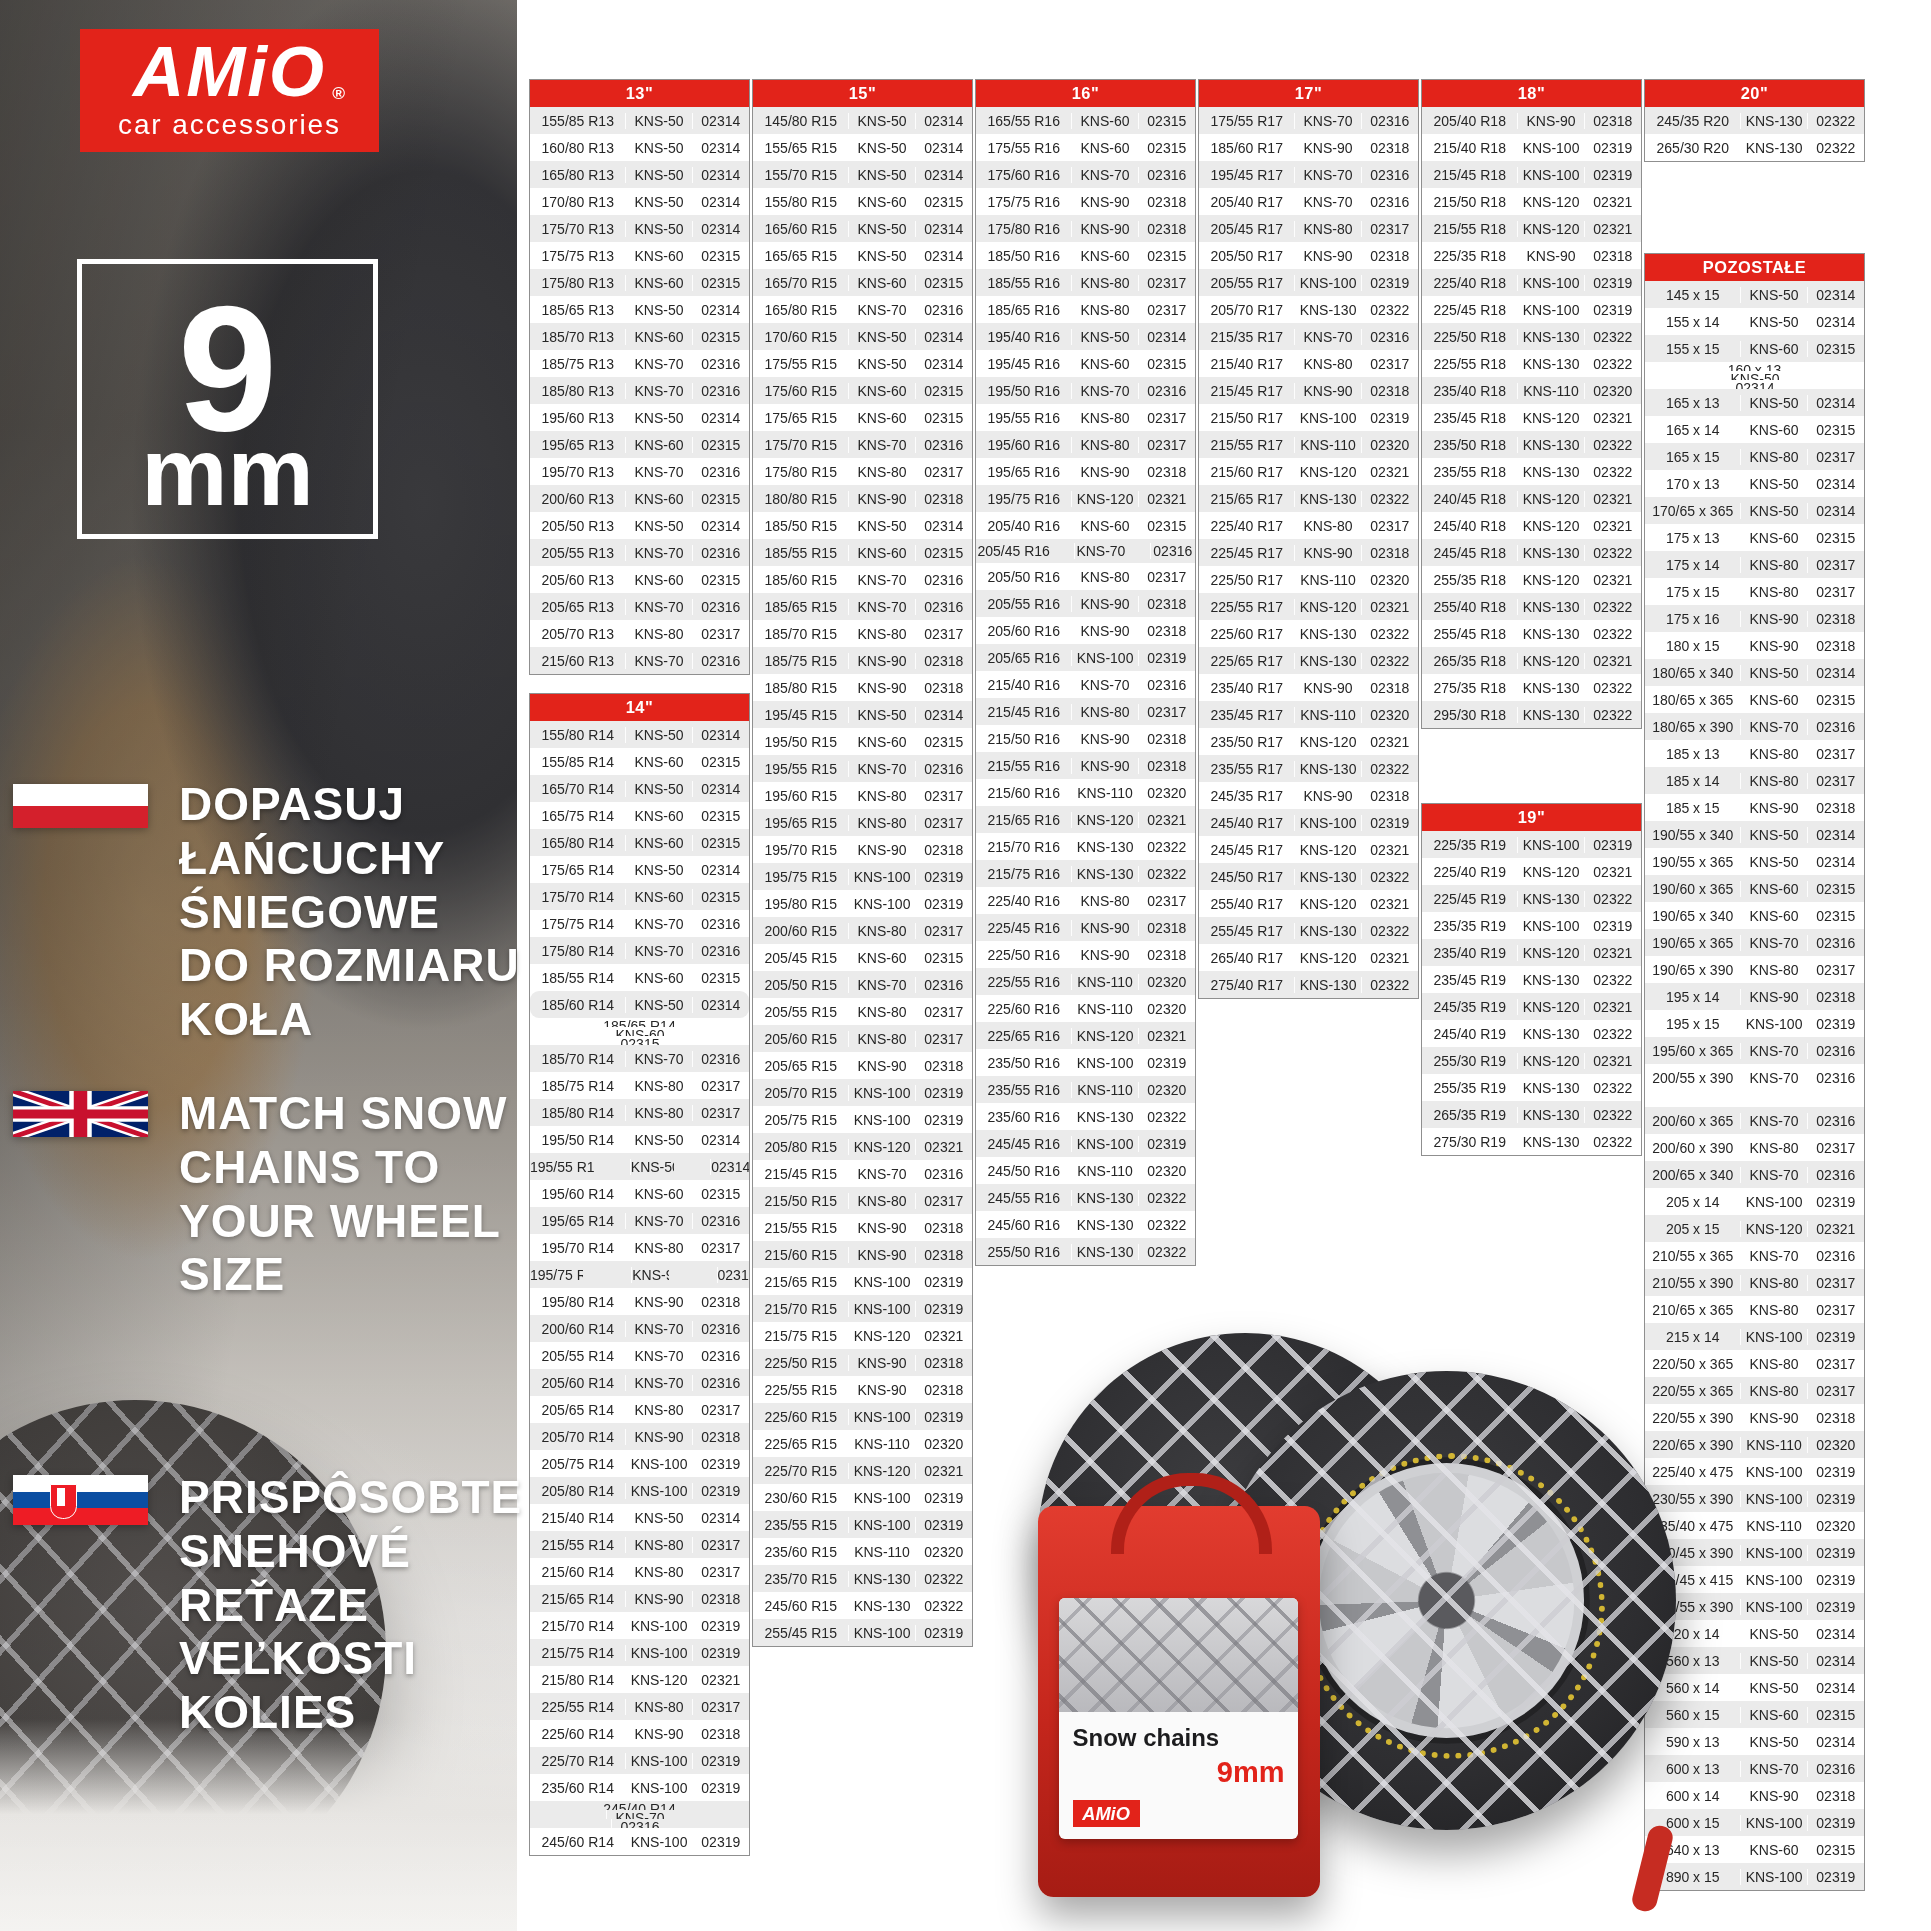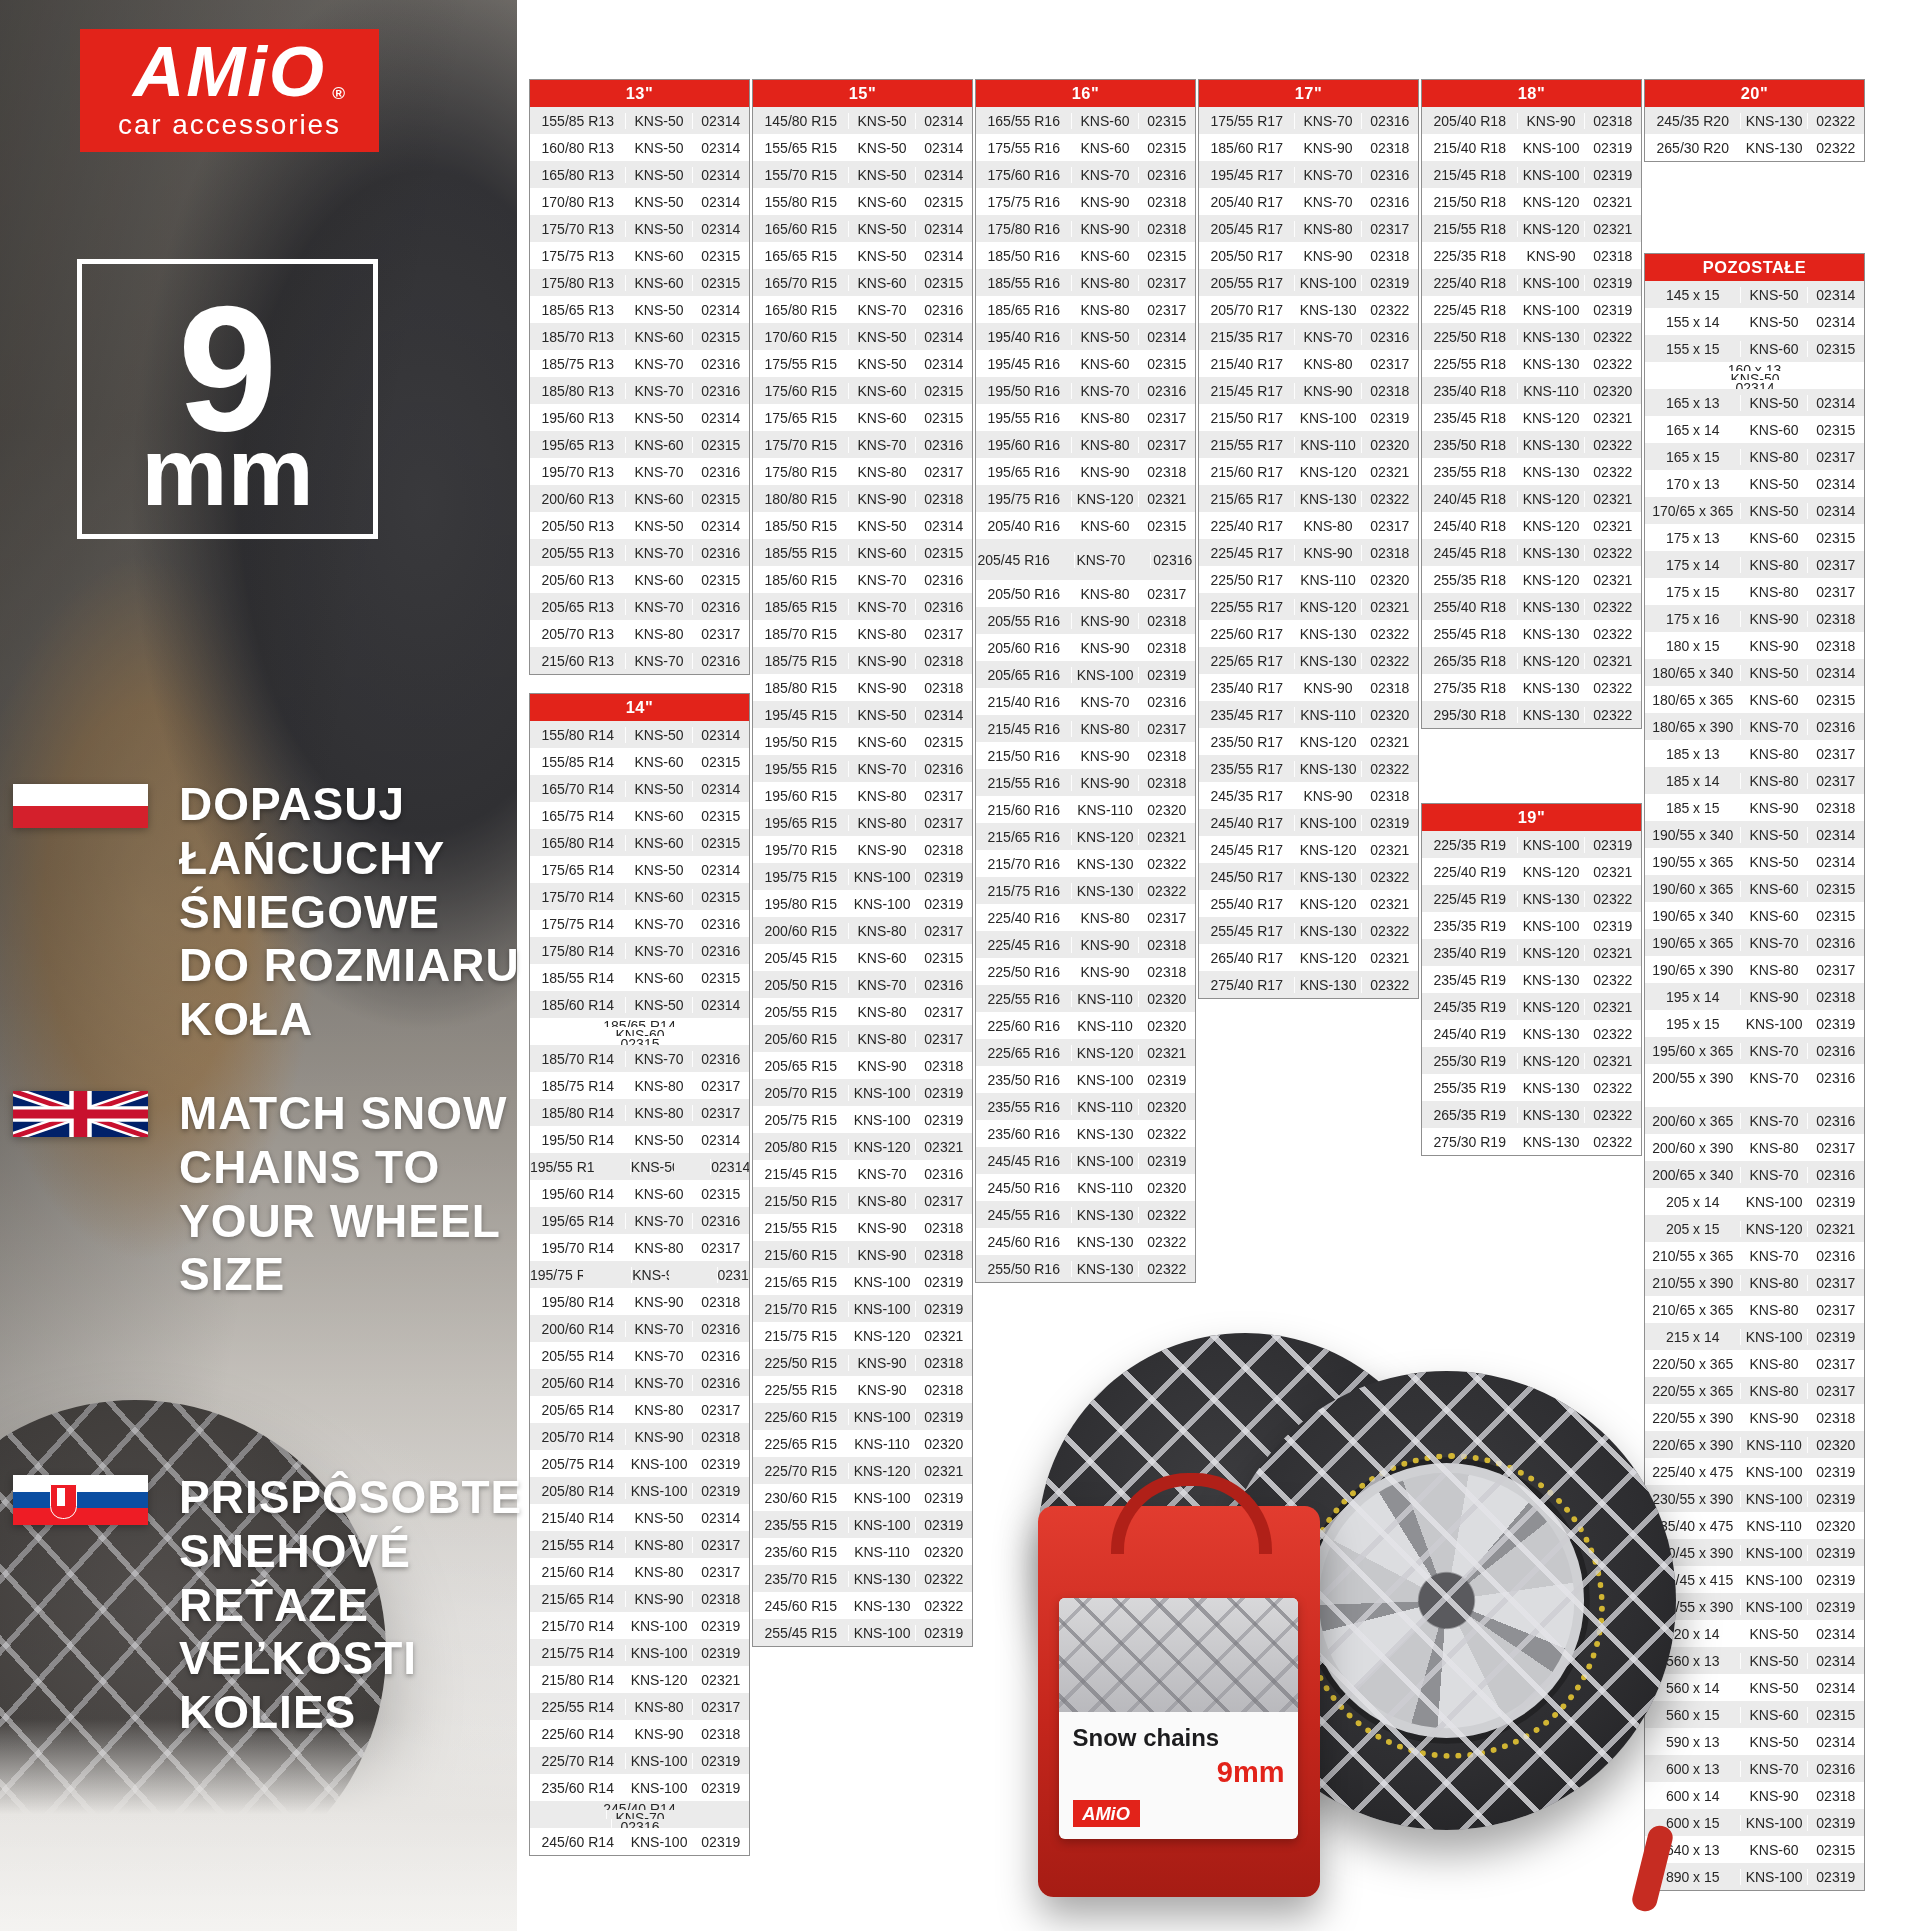--- a/index.html
+++ b/index.html
@@ -307,21 +307,21 @@
         <div class="tbl-row g" style="height: 27px;">
           <span class="c0">175/80 R14</span>
           <span class="c1">KNS-70</span>
           <span class="c2">02316</span>
         </div>
         <div class="tbl-row" style="height: 27px;">
           <span class="c0">185/55 R14</span>
           <span class="c1">KNS-60</span>
           <span class="c2">02315</span>
         </div>
-        <div class="tbl-row g" style="height: 27px;">
+        <div class="tbl-row g" style="height: 27px; border-radius: 9px;">
           <span class="c0">185/60 R14</span>
           <span class="c1">KNS-50</span>
           <span class="c2">02314</span>
         </div>
         <div class="tbl-row" style="height: 27px; flex-direction: column;">
           <span class="c0">185/65 R14</span>
           <span class="c1">KNS-60</span>
           <span class="c2">02315</span>
         </div>
         <div class="tbl-row g" style="height: 27px;">
@@ -838,21 +838,21 @@
         <div class="tbl-row g" style="height: 27px;">
           <span class="c0">195/75 R16</span>
           <span class="c1">KNS-120</span>
           <span class="c2">02321</span>
         </div>
         <div class="tbl-row" style="height: 27px;">
           <span class="c0">205/40 R16</span>
           <span class="c1">KNS-60</span>
           <span class="c2">02315</span>
         </div>
-        <div class="tbl-row g" style="height: 41px; gap: 23px;">
+        <div class="tbl-row g" style="height: 24px; gap: 23px;">
           <span class="c0">205/45 R16</span>
           <span class="c1">KNS-70</span>
           <span class="c2">02316</span>
         </div>
         <div class="tbl-row" style="height: 27px;">
           <span class="c0">205/50 R16</span>
           <span class="c1">KNS-80</span>
           <span class="c2">02317</span>
         </div>
         <div class="tbl-row g" style="height: 27px;">

